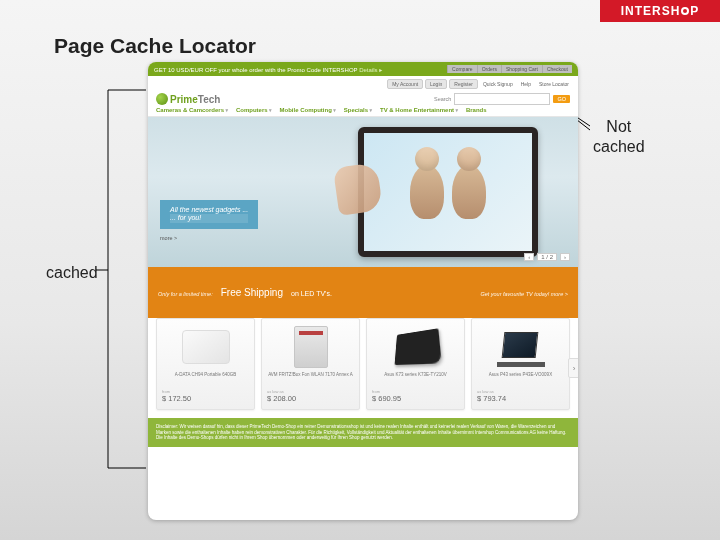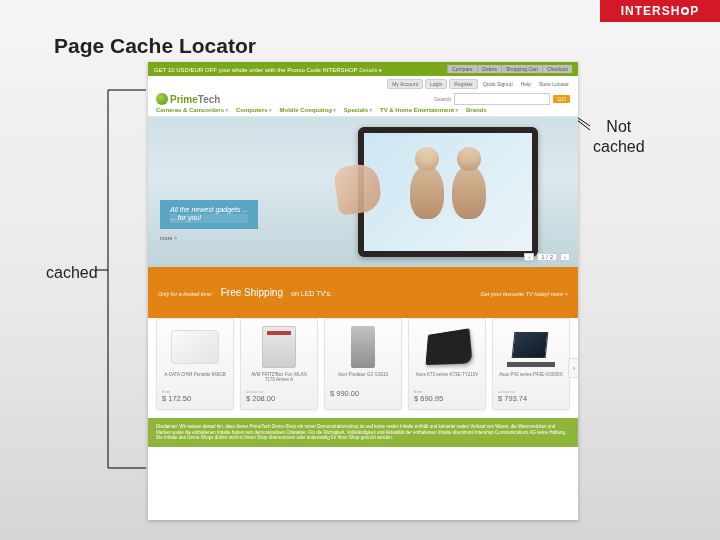--- a/index.html
+++ b/index.html
@@ -13,21 +13,21 @@
   .ann-cached { left: 46px; top: 264px; }
   .ann-not-cached { left: 593px; top: 117px; line-height: 1.25; }
   .ann-sep { left: 282px; top: 490px; }
 
   
   svg.overlay { position: absolute; left: 0; top: 0; width: 720px; height: 540px; pointer-events: none; }
   svg.overlay line { stroke: #000; stroke-width: 1; }
   svg.overlay path { stroke: #000; stroke-width: 1; fill: none; }
 
   
-  .site { position: absolute; left: 148px; top: 62px; width: 430px; height: 458px; background: #ffffff; box-shadow: 0 1px 4px rgba(0,0,0,0.25); font-size: 6px; color: #333; overflow: hidden; }
+  .site { position: absolute; left: 148px; top: 62px; width: 430px; height: 458px; background: #ffffff; box-shadow: 0 1px 4px rgba(0,0,0,0.25); font-size: 6px; color: #333; overflow: hidden; border-radius: 8px; }
 
   .promo-bar { background: #7aa81b; color: #fff; font-size: 6px; padding: 3px 6px; display: flex; justify-content: space-between; align-items: center; }
   .promo-bar .promo-links { display: flex; gap: 0; }
   .promo-bar .promo-links span { background: #bfbfbf; color: #555; padding: 1px 4px; font-size: 5px; border-left: 1px solid #aaa; }
 
   .topbar { display: flex; justify-content: flex-end; align-items: center; gap: 2px; padding: 3px 6px 0 6px; font-size: 5px; color: #666; }
   .topbar .btn { background: #e6e6e6; border: 1px solid #ccc; padding: 1px 4px; border-radius: 2px; }
   .topbar .link { padding: 1px 3px; }
 
   .header-row { display: flex; justify-content: space-between; align-items: center; padding: 4px 8px 2px 8px; }
@@ -197,27 +197,20 @@
     </div>
     <div class="product-card">
       <div class="img">
           <div class="pimg2"></div>
         </div>
       <div class="name">AVM FRITZ!Box Fon WLAN 7170 Annex A</div>
       <div class="price"><span class="lbl">as low as</span><span>$ 208.00</span></div>
     </div>
     <div class="product-card">
       <div class="img">
-          <div class="pimg3"></div>
-        </div>
-      <div class="name">Acer Predator G3 G3610</div>
-      <div class="price"><span class="lbl"></span><span>$ 990.00</span></div>
-    </div>
-    <div class="product-card">
-      <div class="img">
           <div class="pimg4"></div>
         </div>
       <div class="name">Asus K73 series K73E-TY210V</div>
       <div class="price"><span class="lbl">from</span><span>$ 690.95</span></div>
     </div>
     <div class="product-card">
       <div class="img">
           <div class="pimg5"></div>
         </div>
       <div class="name">Asus P43 series P43E-VO009X</div>

